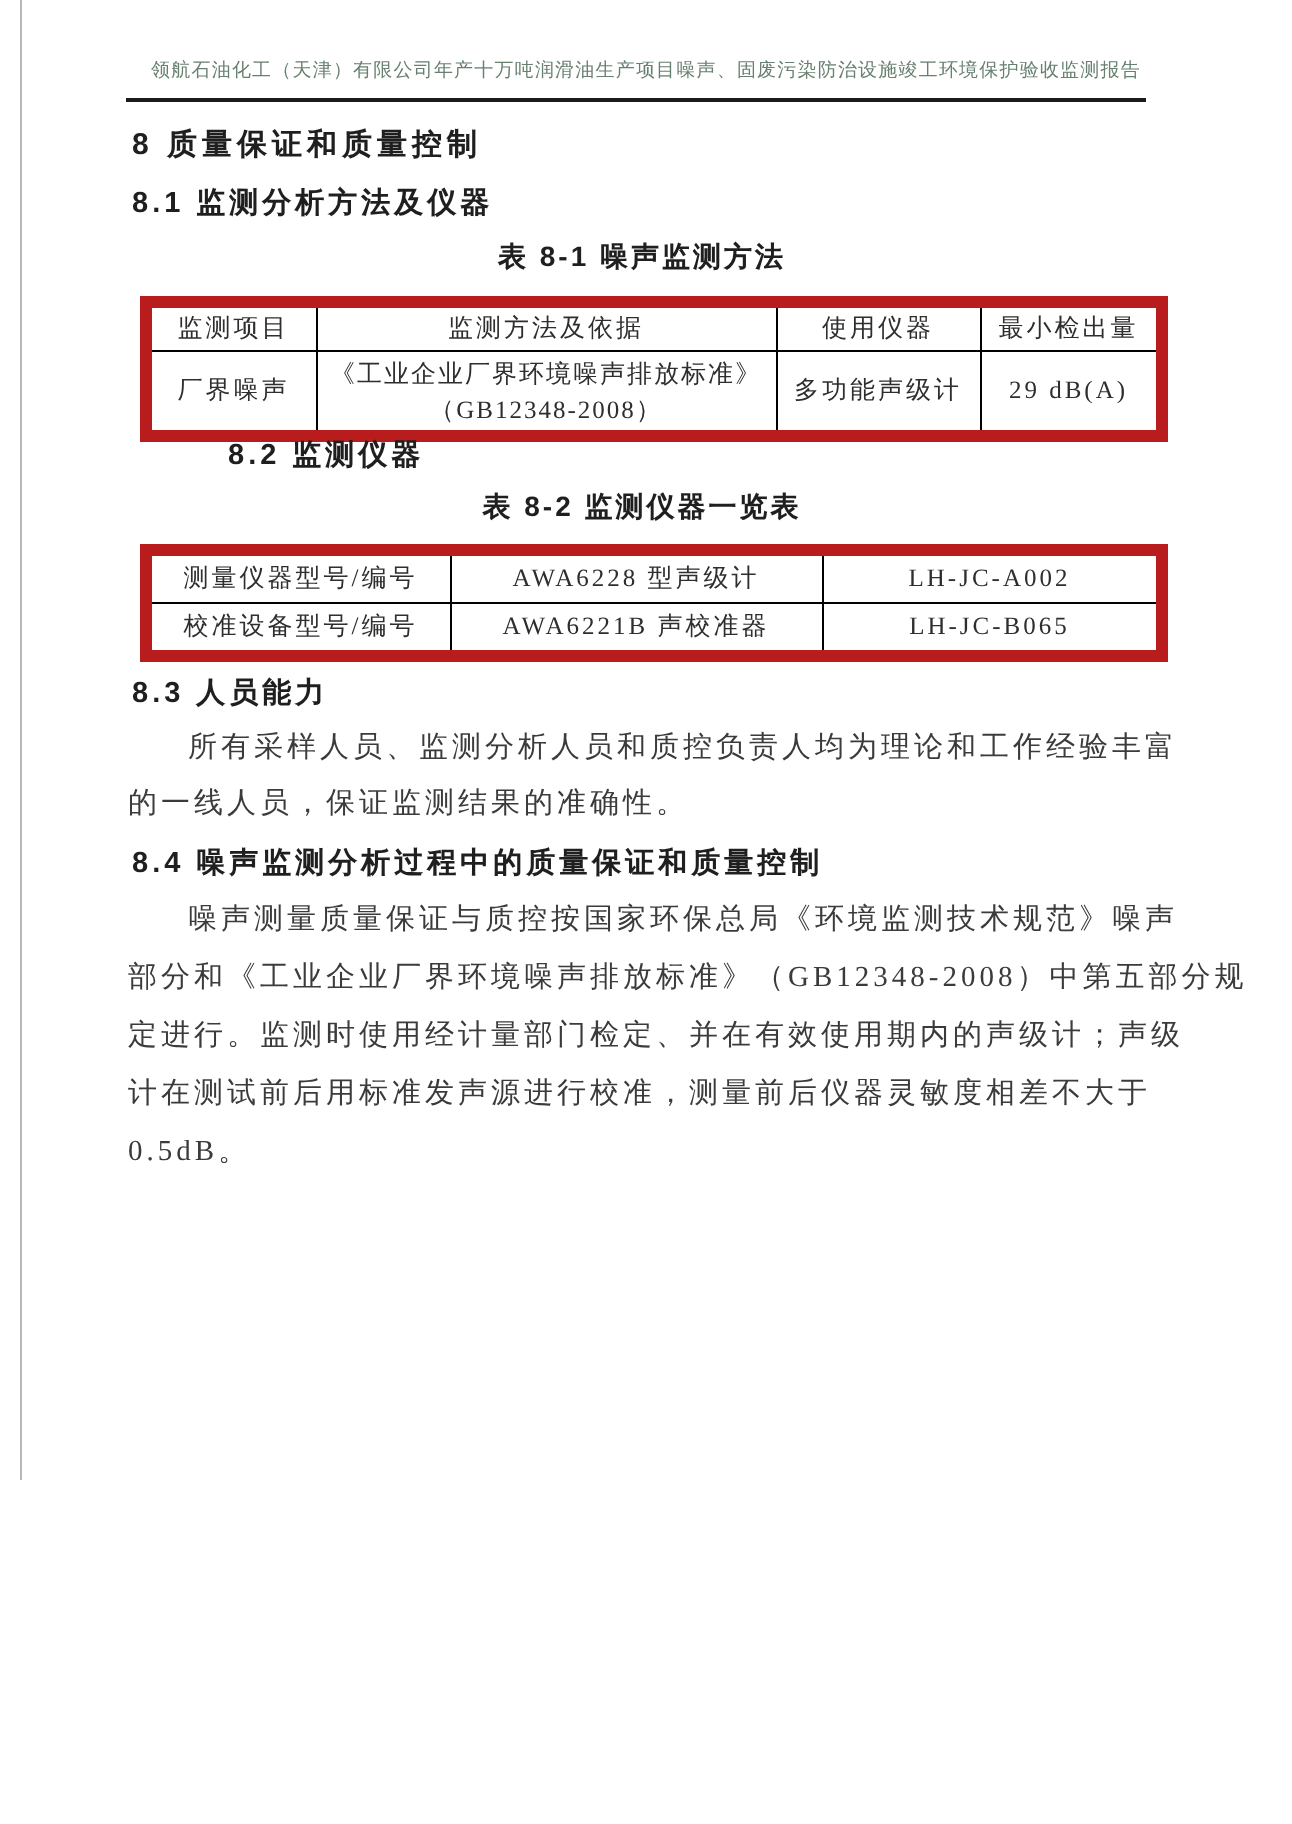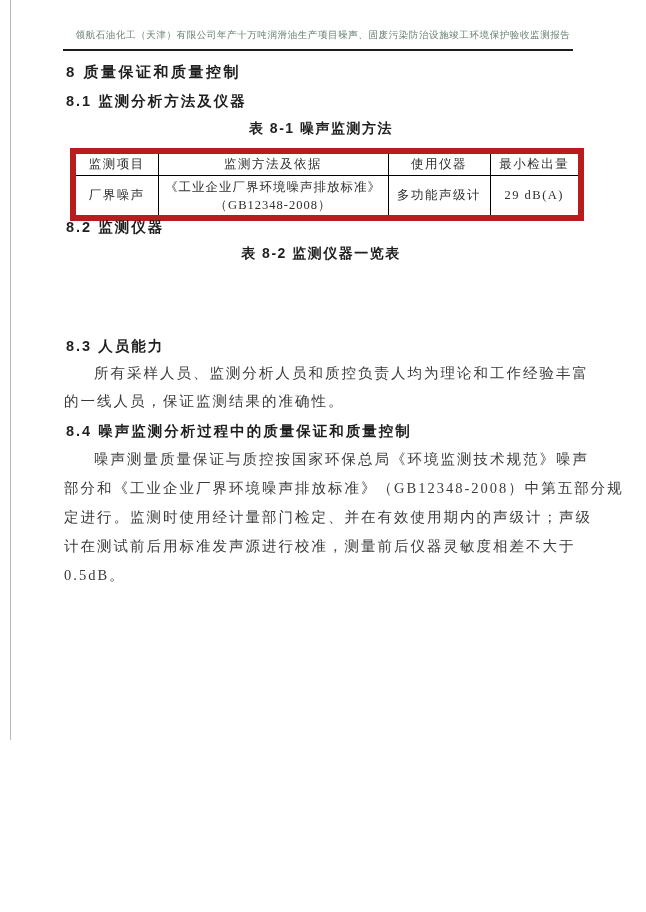--- a/index.html
+++ b/index.html
@@ -48,21 +48,21 @@
     position: absolute;
     left: 66px;
     font-family: "Liberation Sans", "DejaVu Sans", sans-serif;
     font-weight: bold;
     color: #1f1f1f;
     white-space: nowrap;
   }
   .h1 { top: 63px;  font-size: 15px;   letter-spacing: 2.5px; }
   .h2 { font-size: 14.5px; letter-spacing: 2px; }
   .h2.s81 { top: 92px; }
-  .h2.s82 { top: 218px; }
+  .h2.s82 { top: 218px; margin-left: 48px; }
   .h2.s83 { top: 337px; }
   .h2.s84 { top: 422px; }
   .tbl-caption {
     position: absolute;
     left: 0; right: 4px;
     text-align: center;
     font-family: "Liberation Sans", "DejaVu Sans", sans-serif;
     font-weight: bold;
     font-size: 14px;
     letter-spacing: 1.5px;
@@ -158,20 +158,39 @@
       <td>多功能声级计</td>
       <td>29 dB(A)</td>
     </tr>
   </tbody>
     </table>
 
   <div class="h2 s82">8.2 监测仪器</div>
 
   <div class="tbl-caption cap2">表 8-2 监测仪器一览表</div>
 
+  <table class="doc-table t2">
+    <colgroup>
+      <col style="width:152px">
+        <col style="width:186px">
+        <col style="width:170px">
+    </colgroup>
+    <tbody>
+        <tr>
+      <td>测量仪器型号/编号</td>
+      <td>AWA6228 型声级计</td>
+      <td>LH-JC-A002</td>
+    </tr>
+    <tr>
+      <td>校准设备型号/编号</td>
+      <td>AWA6221B 声校准器</td>
+      <td>LH-JC-B065</td>
+    </tr>
+  </tbody>
+    </table>
 
   <div class="h2 s83">8.3 人员能力</div>
 
   <div class="para-line indent p83-l0">所有采样人员、监测分析人员和质控负责人均为理论和工作经验丰富</div>
   <div class="para-line flush  p83-l1">的一线人员，保证监测结果的准确性。</div>
 
   <div class="h2 s84">8.4 噪声监测分析过程中的质量保证和质量控制</div>
 
   <div class="para-line indent p84-l0">噪声测量质量保证与质控按国家环保总局《环境监测技术规范》噪声</div>
   <div class="para-line flush  p84-l1">部分和《工业企业厂界环境噪声排放标准》（GB12348-2008）中第五部分规</div>

